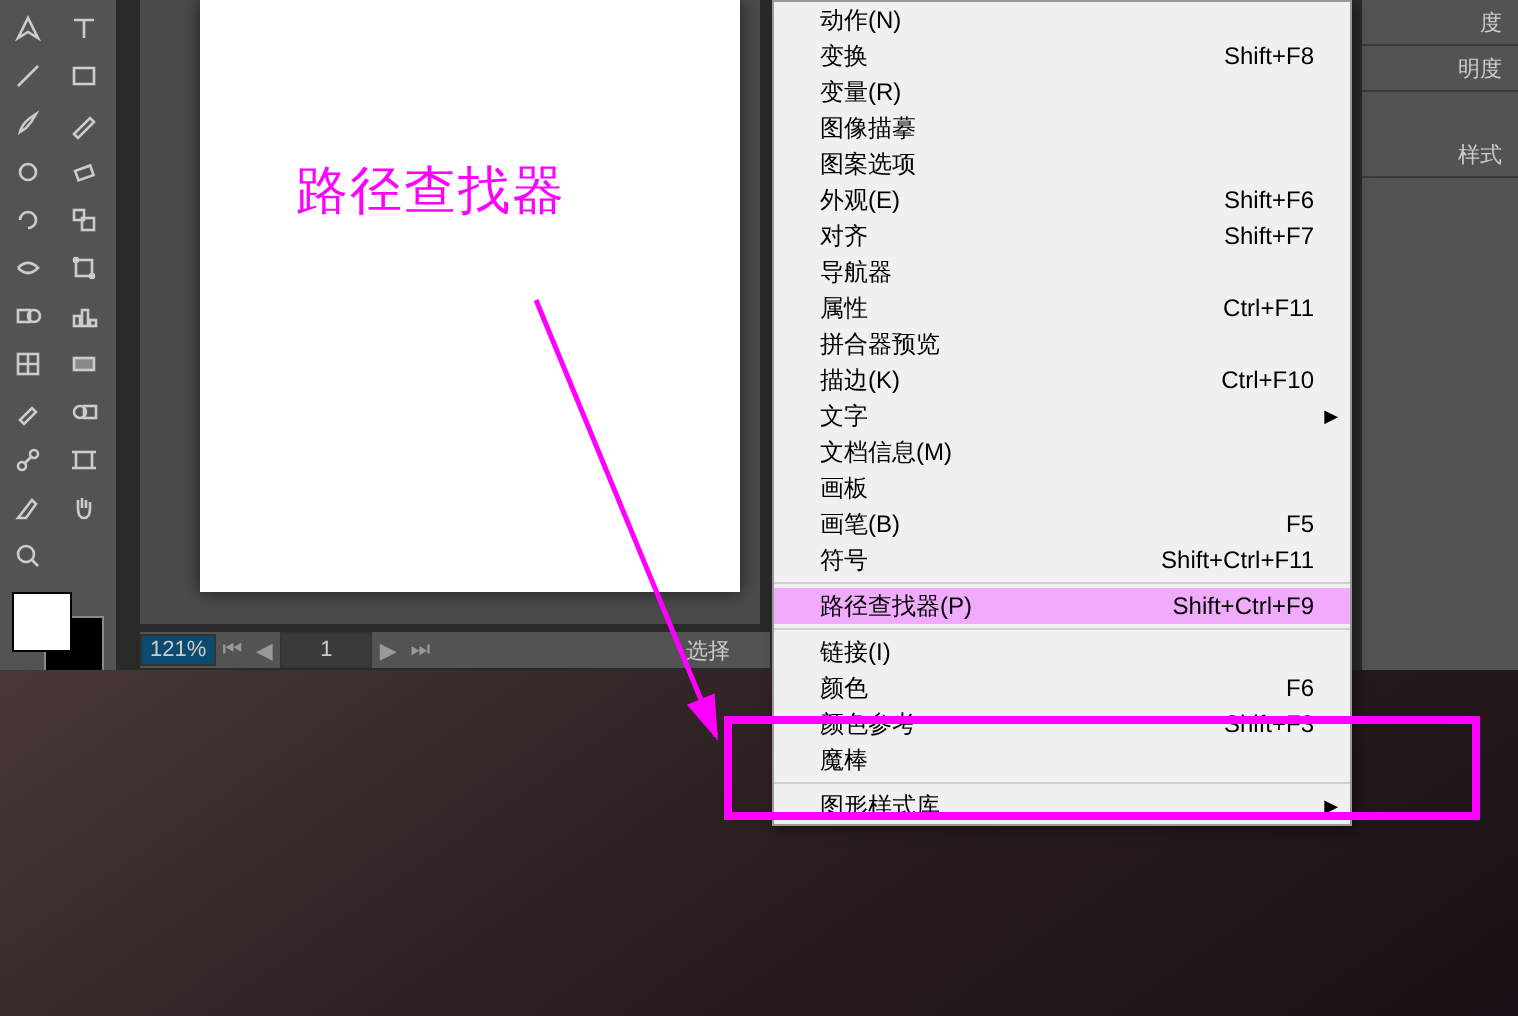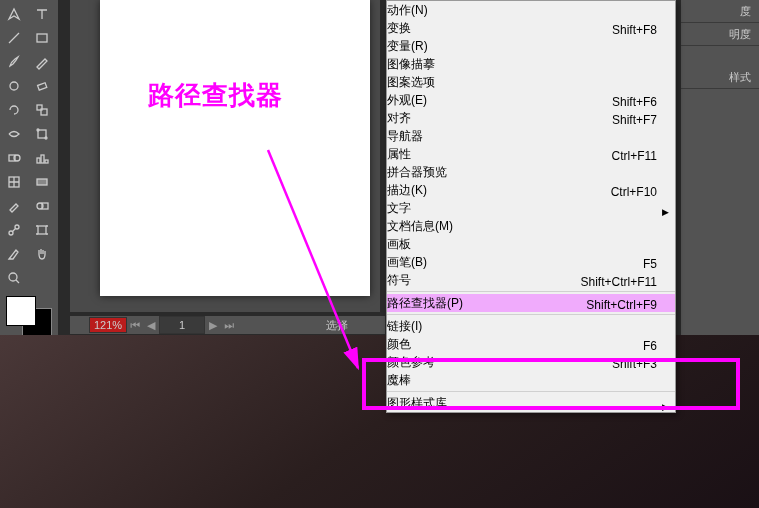--- a/index.html
+++ b/index.html
@@ -10,34 +10,34 @@
 .swatch-area{width:56px;height:44px;position:relative;margin-top:4px}
 .sw-fg{position:absolute;left:6px;top:2px;width:28px;height:28px;background:#fff;border:1px solid #000}
 .sw-bg{position:absolute;left:22px;top:14px;width:28px;height:28px;background:#000;border:1px solid #888}
 .sw-row{display:flex;gap:2px;margin-left:6px;margin-top:2px}
 .sw-mini{width:14px;height:12px;border:1px solid #777}
 .extra-tools{margin-top:6px;display:flex;gap:2px;margin-left:6px}
 .extra-tool{width:14px;height:14px;background:#444;border:1px solid #666}
 .canvas-area{position:absolute;left:70px;top:0;width:310px;height:312px;background:#4a4a4a}
 .artboard{position:absolute;left:30px;top:0;width:270px;height:296px;background:#fff;box-shadow:0 0 8px rgba(0,0,0,.6)}
 .status-bar{position:absolute;left:70px;top:316px;width:315px;height:18px;background:#535353;display:flex;align-items:center;font-size:11px;color:#ccc}
-.zoom-box{border:1px solid #333;background:#b91c1c;padding:1px 4px;margin-left:19px}
+.zoom-box{border:1px solid #333;background:#0c4a6e;padding:1px 4px;margin-left:0}
 .nav-btn{width:14px;height:14px;display:flex;align-items:center;justify-content:center;color:#999;margin:0 1px}
 .page-input{width:40px;height:14px;background:#3a3a3a;border:1px solid #333;color:#ccc;font-size:11px;text-align:center}
-.sel-text{margin-left:auto;margin-right:37px}
+.sel-text{margin-left:auto;margin-right:20px}
 .bg-lower{position:absolute;left:0;top:335px;width:759px;height:173px;background:linear-gradient(145deg,#4a3838 0%,#2a1e1e 50%,#1a1015 100%)}
 .panels{position:absolute;right:0;top:0;width:78px;height:335px;background:#535353}
 .panel-item{height:22px;display:flex;align-items:center;justify-content:flex-end;padding-right:8px;color:#ccc;font-size:11px;border-bottom:1px solid #3a3a3a}
 .context-menu{position:absolute;left:386px;top:0;width:288px;background:#f0f0f0;border:1px solid #999;box-shadow:2px 2px 6px rgba(0,0,0,.4);z-index:10}
-.menu-item{height:18px;display:flex;align-items:flex-end;padding:0 18px 0 0;color:#000;font-size:12px;cursor:default;position:relative}
+.menu-item{height:18px;display:flex;align-items:center;padding:0 18px 0 23px;color:#000;font-size:12px;cursor:default;position:relative}
 .menu-item.hover{background:#f0abfc}
 .menu-shortcut{margin-left:auto;color:#000}
 .menu-sep{height:1px;background:#d0d0d0;margin:2px 0}
 .menu-arrow{position:absolute;right:6px;font-size:9px}
-.annotation{position:absolute;left:148px;top:78px;color:#f0f;font-size:26px;font-weight:700;line-height:34px;z-index:20;letter-spacing:1px}
+.annotation{position:absolute;left:148px;top:78px;color:#f0f;font-size:26px;font-weight:400;line-height:34px;z-index:20;letter-spacing:1px}
 .arrow-svg{position:absolute;left:148px;top:70px;width:280px;height:320px;z-index:19;pointer-events:none}
 .highlight-box{position:absolute;left:362px;top:358px;width:370px;height:44px;border:4px solid #f0f;z-index:30;pointer-events:none}
 </style>
 </head>
 <body>
 
 <div class="container">
   <div class="toolbox">
     <div class="tool">
         <svg viewBox="0 0 16 16">

